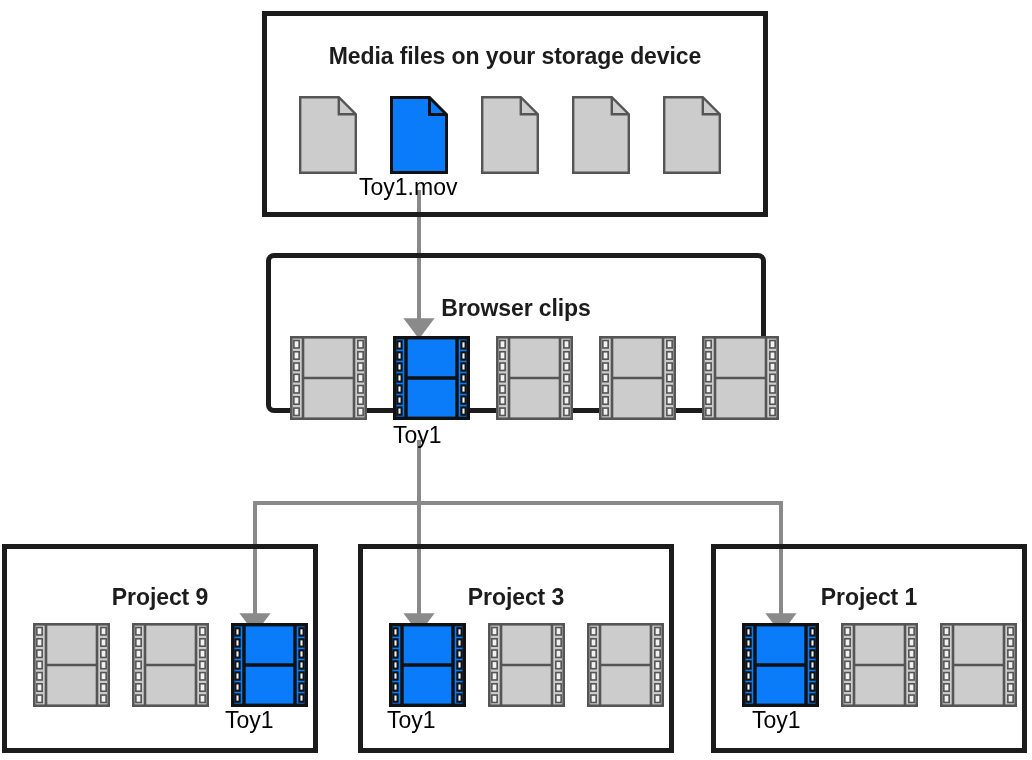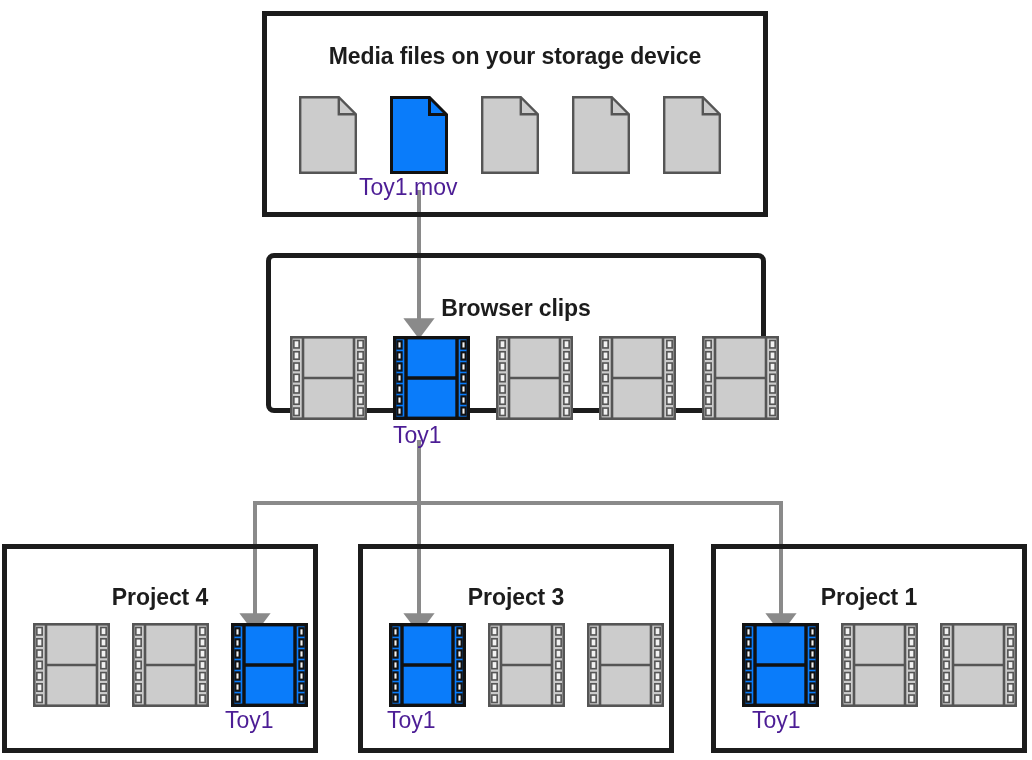--- a/index.html
+++ b/index.html
@@ -75,21 +75,21 @@
   .clip {
     position: relative;
     flex: none;
   }
   .clip svg { display: block; }
 
   
   .caption {
     position: absolute;
     font-size: 23px;
-    color: #4c1d95;
+    color: #000000;
     white-space: nowrap;
   }
 </style>
 </head>
 <body>
 
 <div id="stage">
 
   <svg id="connectors" viewBox="0 0 1032 760" width="1032" height="760">
     <defs>
@@ -298,21 +298,21 @@
             <rect x="3.848" y="72.05657142857143" width="5.304" height="7.429714285714285" fill="#f2f2f2" stroke="#555555" stroke-width="1.612"></rect>
             <rect x="67.848" y="72.05657142857143" width="5.304" height="7.429714285714285" fill="#f2f2f2" stroke="#555555" stroke-width="1.612"></rect>
   </svg>
         </div>
       </div>
 
     <div class="caption" id="browser-caption" style="left:122px; top:164px;">Toy1</div>
   </div>
 
   <div class="panel panel-project" id="panel-project-1" style="left:2px; top:544px; width:316px; height:209px;">
-    <div class="panel-title">Project 4</div>
+    <div class="panel-title">Project 9</div>
     <div class="clip-row" id="project-clip-row-1" style="left:26px; top:74px; gap:22px;">
         <div class="clip">
           <svg viewBox="0 0 77 84" width="77" height="84">
     <rect x="1.3" y="1.3" width="74.4" height="81.4" fill="#cccccc" stroke="#555555" stroke-width="2.6"></rect>
     <line x1="13" y1="42" x2="64" y2="42" stroke="#555555" stroke-width="2.6"></line>
     <line x1="13" y1="1.3" x2="13" y2="82.7" stroke="#555555" stroke-width="2.6"></line>
     <line x1="64" y1="1.3" x2="64" y2="82.7" stroke="#555555" stroke-width="2.6"></line>
     <rect x="3.848" y="4.513714285714286" width="5.304" height="7.429714285714285" fill="#f2f2f2" stroke="#555555" stroke-width="1.612"></rect>
             <rect x="67.848" y="4.513714285714286" width="5.304" height="7.429714285714285" fill="#f2f2f2" stroke="#555555" stroke-width="1.612"></rect>
             <rect x="3.848" y="15.770857142857142" width="5.304" height="7.429714285714285" fill="#f2f2f2" stroke="#555555" stroke-width="1.612"></rect>

